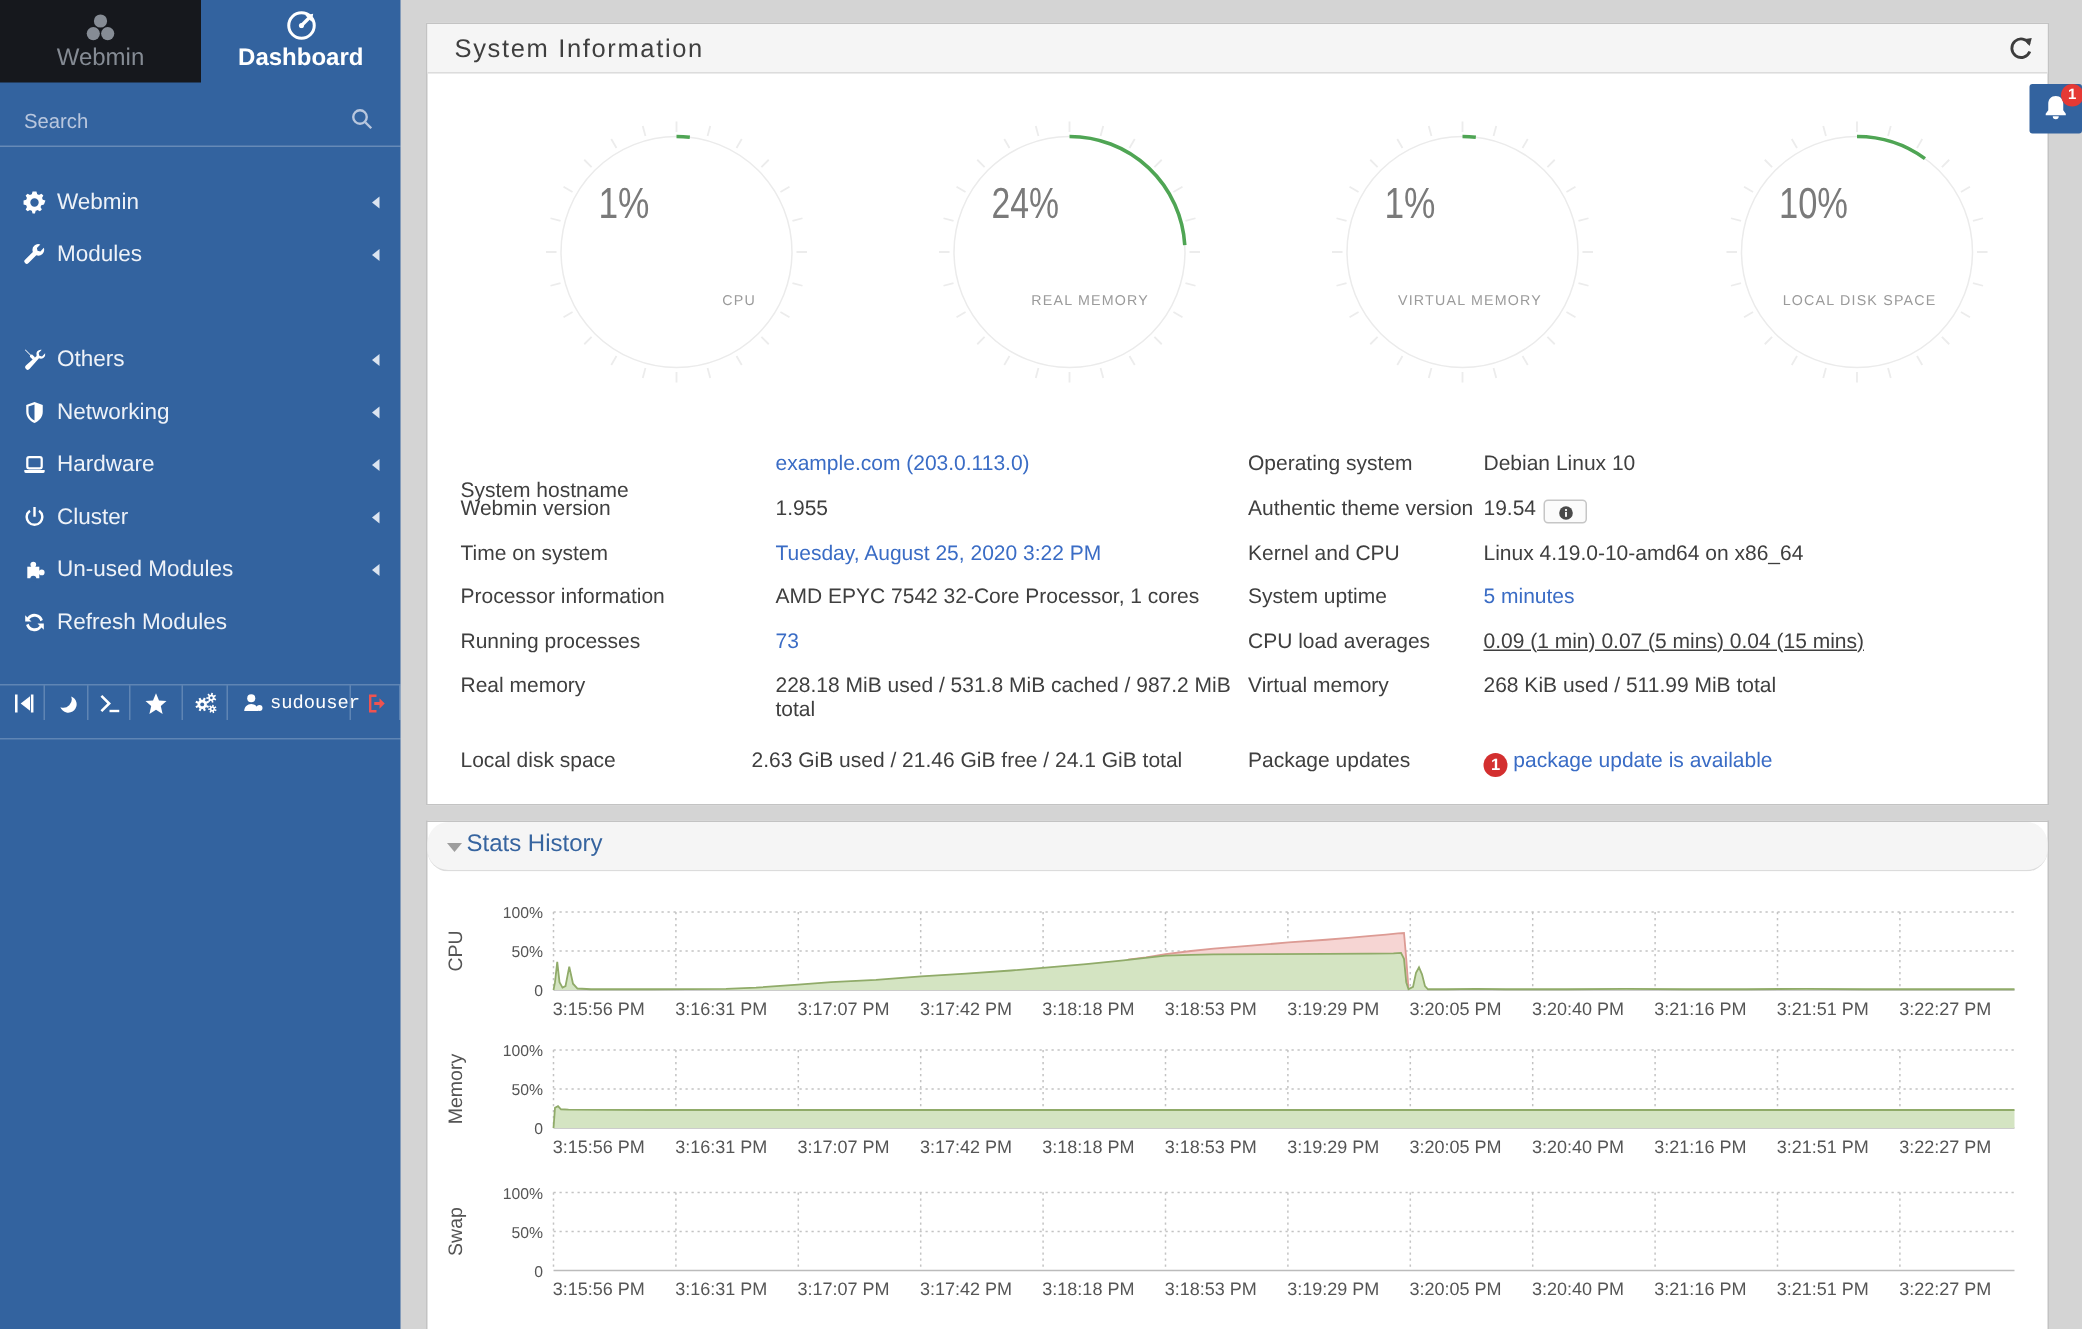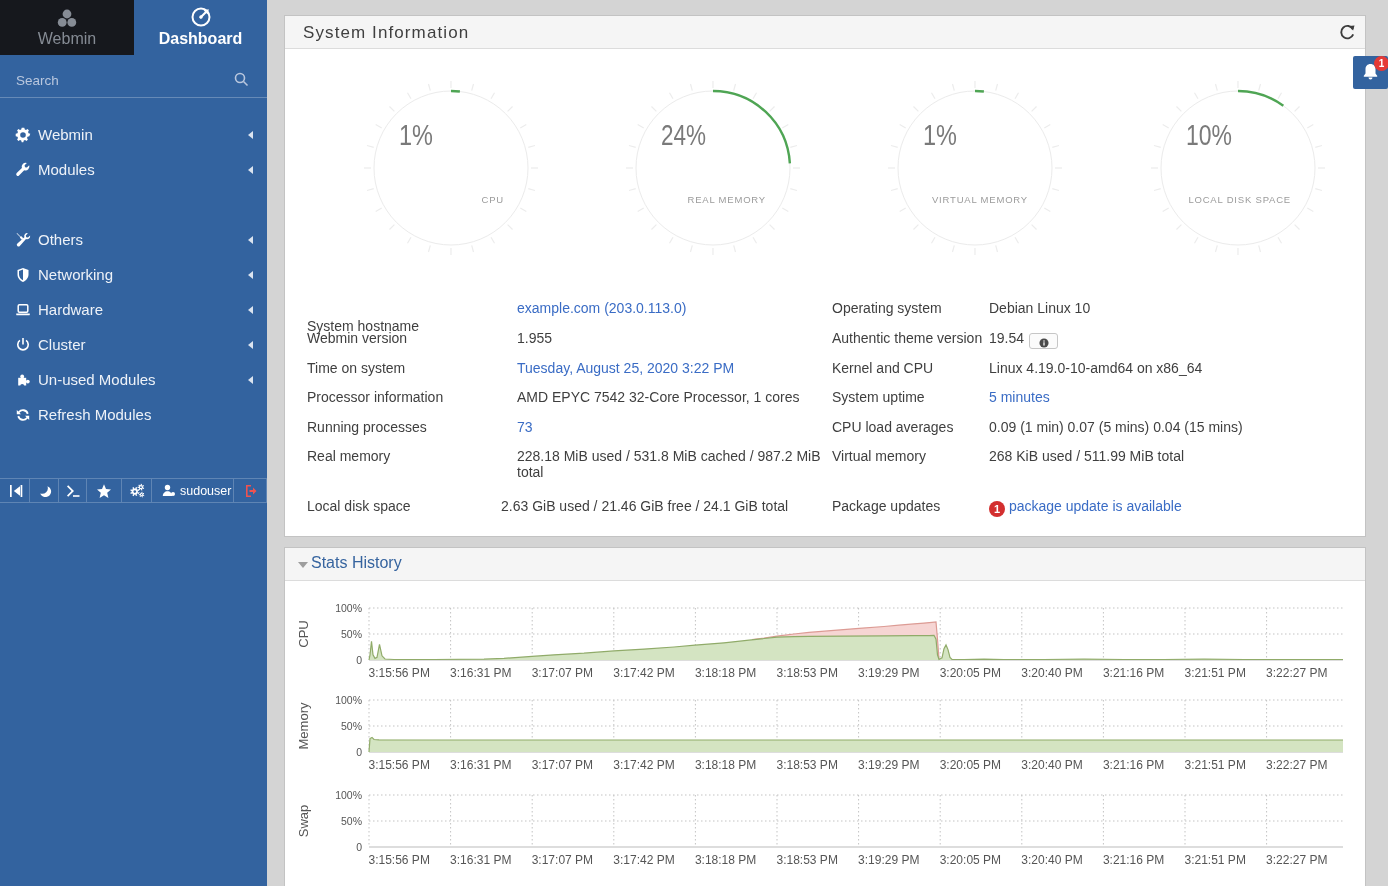--- a/index.html
+++ b/index.html
@@ -14,33 +14,33 @@
 #tab-dash .tabtxt { font-weight:bold; }
 .tabicon { position:absolute; top:6px; left:0; width:100%; text-align:center; }
 #search { position:absolute; left:0; top:62px; width:267px; height:36px; border-bottom:1px solid rgba(255,255,255,0.25); }
 #search .ph { position:absolute; left:16px; top:11px; font-size:13.5px; color:#b9c7de; }
 #search svg { position:absolute; right:18px; top:10px; }
 .mi { position:absolute; left:0; width:267px; height:35px; color:#eef2f8; font-size:15px; }
 .mi .ic { position:absolute; left:15px; top:10px; width:16px; height:16px; }
 .mi .lb { position:absolute; left:38px; top:9px; }
 .mi .ca { position:absolute; right:14px; top:14px; width:0; height:0; border-top:4px solid transparent; border-bottom:4px solid transparent; border-right:5px solid #dbe4f0; }
 
-#toolbar { position:absolute; left:0; top:478px; width:267px; height:25px; border-top:1px solid rgba(255,255,255,0.22); border-bottom:1px solid rgba(255,255,255,0.22); }
+#toolbar { position:absolute; left:0; top:456px; width:267px; height:37px; border-top:1px solid rgba(255,255,255,0.22); border-bottom:1px solid rgba(255,255,255,0.22);font-family:Liberation Mono, monospace; }
 #toolbar .cell { position:absolute; top:0; height:23px; border-right:1px solid rgba(255,255,255,0.22); }
 #toolbar svg { position:absolute; top:4px; }
 #toolbar .uname { position:absolute; top:5px; color:#fff; font-size:12.5px; }
 
 #content { position:absolute; left:267px; top:0; width:1121px; height:728px; background:#d4d4d4; }
 .panel { position:absolute; left:17px; width:1082px; background:#fff; border:1px solid #c3c3c3; }
 #p1 { top:15px; height:522px; }
 #p1h { position:absolute; left:0; top:0; width:100%; height:33px; background:#f5f5f5; border-bottom:1px solid #dcdcdc; }
 #p1h .t { position:absolute; left:18px; top:7px; font-size:17px; letter-spacing:1.1px; color:#3f3f3f; }
 #p1h svg { position:absolute; right:9px; top:7px; }
 #p2 { top:547px; height:345px; border-bottom:none; }
-#p2h { position:absolute; left:0; top:0; width:100%; height:33px; background:#f5f5f5; border-bottom:1px solid #dcdcdc; }
+#p2h { position:absolute; left:0; top:0; width:100%; height:33px; background:#f5f5f5; border-bottom:1px solid #dcdcdc;border-radius:14px; }
 #p2h .t { position:absolute; left:26px; top:6px; font-size:16px; color:#36649f; }
 #p2h .car { position:absolute; left:13px; top:14px; width:0; height:0; border-left:5px solid transparent; border-right:5px solid transparent; border-top:6px solid #9e9e9e; }
 .gauge { position:absolute; top:57px; }
 
 .trow { position:absolute; font-size:14px; color:#3f3f3f; }
 .trow a { color:#3a6cc5; text-decoration:none; }
 #bell { position:absolute; left:1086px; top:56px; width:35px; height:33px; background:#33639f; border-radius:2px; }
 #bell .badge { position:absolute; left:21px; top:0px; width:15px; height:15px; background:#e53935; border-radius:50%; color:#fff; font-size:10px; font-weight:bold; text-align:center; line-height:15px; }
 .ibtn { position:absolute; width:29px; height:16px; background:#fbfbfb; border:1px solid #c6c6c6; border-radius:3px; text-align:center; }
 .pkgbadge { display:inline-block; width:16px; height:16px; background:#d32f2f; border-radius:50%; color:#fff; font-size:11px; font-weight:bold; text-align:center; line-height:16px; vertical-align:-2px; }
@@ -200,21 +200,21 @@
         <div class="ibtn" style="left:744px;top:317px;"><svg width="10" height="10" viewBox="0 0 11 11" style="margin-top:2px">
             <circle cx="5.5" cy="5.5" r="5" fill="#4a4a4a"></circle>
             <rect x="4.8" y="4.7" width="1.4" height="3.6" fill="#fbfbfb"></rect>
             <rect x="4.8" y="2.6" width="1.4" height="1.4" fill="#fbfbfb"></rect>
           </svg></div>
         <div class="trow" style="left:547px;top:343.5px;">Kernel and CPU</div>
         <div class="trow" style="left:704px;top:343.5px;">Linux 4.19.0-10-amd64 on x86_64</div>
         <div class="trow" style="left:547px;top:373px;">System uptime</div>
         <div class="trow" style="left:704px;top:373px;"><a>5 minutes</a></div>
         <div class="trow" style="left:547px;top:402.5px;">CPU load averages</div>
-        <div class="trow" style="left:704px;top:402.5px;">0.09 (1 min) 0.07 (5 mins) 0.04 (15 mins)</div>
+        <div class="trow" style="left:704px;top:402.5px;text-decoration:underline;">0.09 (1 min) 0.07 (5 mins) 0.04 (15 mins)</div>
         <div class="trow" style="left:547px;top:432px;">Virtual memory</div>
         <div class="trow" style="left:704px;top:432px;">268 KiB used / 511.99 MiB total</div>
         <div class="trow" style="left:547px;top:482px;">Package updates</div>
         <div class="trow" style="left:704px;top:482px;"><span class="pkgbadge">1</span> <a>package update is available</a></div>
   </div>
   <div class="panel" id="p2">
     <div id="p2h">
           <span class="car"></span>
           <span class="t">Stats History</span>
         </div>

